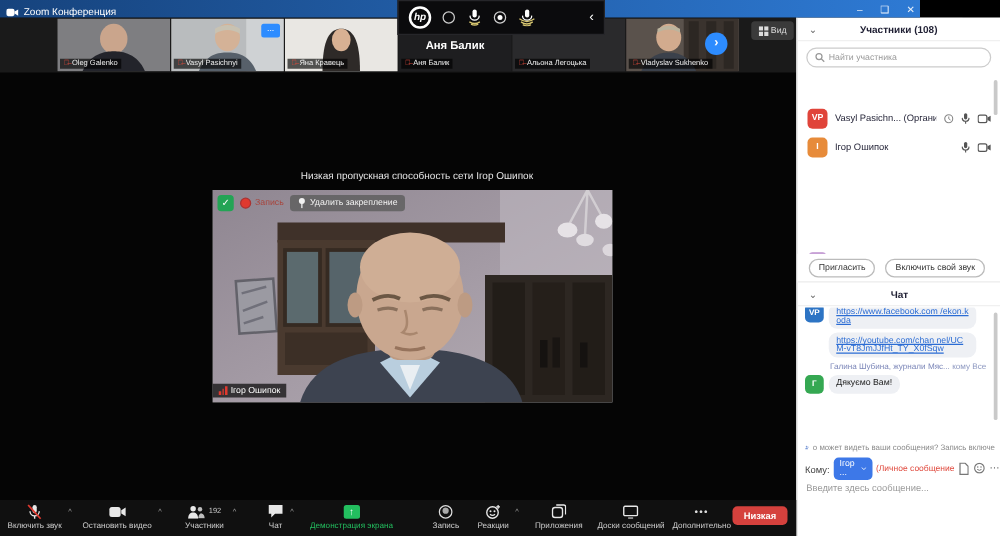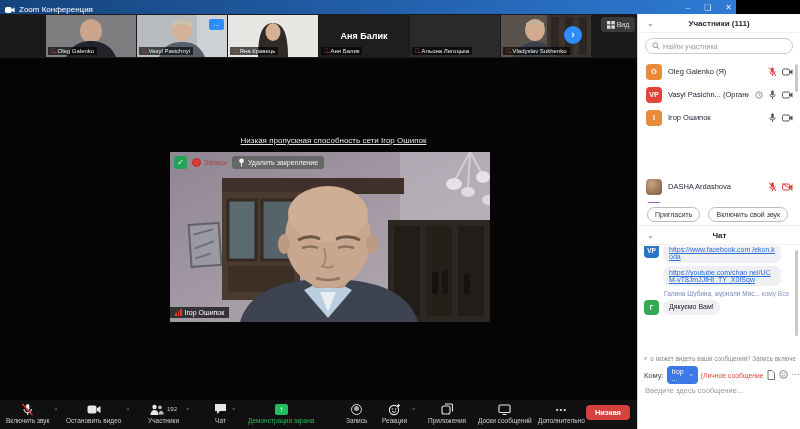--- a/index.html
+++ b/index.html
@@ -33,21 +33,21 @@
   .hp-popup { position:absolute; left:318px; top:0; width:166px; height:28px; background:#0b0b0d;
     border:1px solid #26262a; z-index:60; display:flex; align-items:center; gap:9px; padding:0 8px; }
   .hp-logo { width:18px; height:18px; border-radius:50%; border:2px solid #fff; color:#fff;
     font-size:8px; font-style:italic; font-weight:bold; text-align:center; line-height:14px; }
   .ring { width:10px; height:10px; border:1.5px solid #cfcfcf; border-radius:50%; }
   .ring.dot { position:relative; }
   .ring.dot::after { content:""; position:absolute; left:2px; top:2px; width:4px; height:4px; background:#fff; border-radius:50%; }
   .hp-chev { color:#fff; font-size:11px; margin-left:auto; }
 
   
-  .caption { position:absolute; left:0; width:667px; top:122px; text-align:center; color:#e6e6e6; font-size:8px;text-decoration:underline; }
+  .caption { position:absolute; left:0; width:667px; top:122px; text-align:center; color:#e6e6e6; font-size:8px; }
   .video { position:absolute; left:170px; top:138px; width:320px; height:170px; background:#777; overflow:hidden; }
   .vid-overlay { position:absolute; left:4px; top:4px; display:flex; align-items:center; gap:5px; z-index:5; }
   .shield { width:13px; height:13px; background:#23a455; border-radius:3px; color:#fff; font-size:8px; text-align:center; line-height:13px; }
   .rec { display:flex; align-items:center; gap:3px; }
   .rec-dot { width:9px; height:9px; border-radius:50%; background:#e0392f; border:1.5px solid #a33; }
   .rec-label { color:#a8443c; font-size:7px; }
   .unpin-pill { background:rgba(95,95,95,.85); border-radius:3px; color:#f2f2f2; font-size:7px;
     padding:2px 6px; display:flex; align-items:center; gap:3px; }
   .nametag { position:absolute; left:0; bottom:4px; background:rgba(10,10,10,.72); color:#fff; font-size:7px;
     padding:2px 5px; display:flex; align-items:center; gap:3px; z-index:5; }
@@ -397,54 +397,54 @@
             <span class="more-ic">•••</span>
           </span>
         <span class="lb">Дополнительно</span>
       </div>
 
       <button class="leave-btn">Низкая</button>
     </div>
 
   </div>
 
+  <div class="hp-popup">
+    <span class="hp-logo">hp</span>
+    <span class="ring"></span>
+    <svg width="13" height="14" viewBox="0 0 13 14">
+      <rect x="5" y="0.5" width="3.4" height="6.5" rx="1.7" fill="#fff"></rect>
+      <path d="M3 5.5 a3.7 3.7 0 0 0 7.4 0" stroke="#fff" stroke-width="1" fill="none"></path>
+      <path d="M2.5 10.5 q4.2 2.6 8.4 0 M3.8 12.3 q2.9 1.7 5.8 0" stroke="#d8c770" stroke-width="1" fill="none"></path>
+    </svg>
+    <span class="ring dot"></span>
+    <svg width="15" height="14" viewBox="0 0 15 14">
+      <rect x="6" y="0.5" width="3.4" height="6.5" rx="1.7" fill="#fff"></rect>
+      <path d="M4 5.5 a3.7 3.7 0 0 0 7.4 0" stroke="#fff" stroke-width="1" fill="none"></path>
+      <path d="M1.5 8 q6 4.5 12 0 M2.8 10.5 q4.7 3.4 9.4 0 M4.2 12.8 q3.3 2 6.6 0" stroke="#d8c770" stroke-width="1" fill="none"></path>
+    </svg>
+    <span class="hp-chev">‹</span>
+  </div>
 
   <div class="panel">
 
     <div class="sec-head">
       <span class="chev">⌄</span>
-      <span>Участники (111)</span>
+      <span>Участники (108)</span>
     </div>
 
     <div class="search" title="Найти участника">
       <svg width="8" height="8" viewBox="0 0 8 8">
         <circle cx="3.2" cy="3.2" r="2.4" fill="none" stroke="#999" stroke-width="1"></circle>
         <line x1="5" y1="5" x2="7.4" y2="7.4" stroke="#999" stroke-width="1"></line>
       </svg>
       <span>Найти участника</span>
     </div>
 
     <div class="plist">
 
-      <div class="prow" style="top:0;">
-        <span class="avatar" style="background:#e78b3a;">O</span>
-        <span class="pname">Oleg Galenko (Я)</span>
-        <span class="picons">
-          <svg width="9" height="10" viewBox="0 0 9 10">
-              <rect x="3.2" y="0.5" width="2.6" height="5" rx="1.3" fill="#e0392f"></rect>
-              <path d="M1.8 4.3 a2.7 2.7 0 0 0 5.4 0" stroke="#e0392f" stroke-width=".9" fill="none"></path>
-              <line x1="4.5" y1="7" x2="4.5" y2="9" stroke="#e0392f" stroke-width=".9"></line>
-              <line x1="1" y1="0.5" x2="8" y2="9" stroke="#e0392f" stroke-width="1"></line>
-            </svg>
-          <svg width="11" height="8" viewBox="0 0 11 8">
-              <rect x="0.5" y="1" width="7" height="6" rx="1.5" fill="none" stroke="#555" stroke-width="1"></rect>
-              <path d="M8 3 L10.5 1.6 V6.4 L8 5 Z" fill="#555"></path>
-            </svg>
-        </span>
-      </div>
 
       <div class="prow" style="top:23px;">
         <span class="avatar" style="background:#e0443a;">VP</span>
         <span class="pname">Vasyl Pasichn... (Организатор)</span>
         <span class="picons">
           <svg width="8" height="8" viewBox="0 0 8 8">
               <circle cx="4" cy="4" r="3.2" fill="none" stroke="#888" stroke-width=".9"></circle>
               <path d="M4 2.2 V4 L5.4 5" stroke="#888" stroke-width=".8" fill="none"></path>
             </svg>
           <svg width="9" height="10" viewBox="0 0 9 10">
@@ -470,37 +470,20 @@
             </svg>
           <svg width="11" height="8" viewBox="0 0 11 8">
               <rect x="0.5" y="1" width="7" height="6" rx="1.5" fill="none" stroke="#555" stroke-width="1"></rect>
               <path d="M8 3 L10.5 1.6 V6.4 L8 5 Z" fill="#555"></path>
             </svg>
         </span>
       </div>
 
 
 
-      <div class="prow" style="top:115px;">
-        <span class="avatar" style="background:radial-gradient(circle at 35% 30%,#caa27e,#7a5a42);"></span>
-        <span class="pname">DASHA Ardashova</span>
-        <span class="picons">
-          <svg width="9" height="10" viewBox="0 0 9 10">
-              <rect x="3.2" y="0.5" width="2.6" height="5" rx="1.3" fill="#e0392f"></rect>
-              <path d="M1.8 4.3 a2.7 2.7 0 0 0 5.4 0" stroke="#e0392f" stroke-width=".9" fill="none"></path>
-              <line x1="4.5" y1="7" x2="4.5" y2="9" stroke="#e0392f" stroke-width=".9"></line>
-              <line x1="1" y1="0.5" x2="8" y2="9" stroke="#e0392f" stroke-width="1"></line>
-            </svg>
-          <svg width="11" height="8" viewBox="0 0 11 8">
-              <rect x="0.5" y="1" width="7" height="6" rx="1.5" fill="none" stroke="#e0392f" stroke-width="1"></rect>
-              <path d="M8 3 L10.5 1.6 V6.4 L8 5 Z" fill="#e0392f"></path>
-              <line x1="0.5" y1="0.5" x2="10.5" y2="7.5" stroke="#e0392f" stroke-width="1"></line>
-            </svg>
-        </span>
-      </div>
 
       <div class="prow" style="top:138px;">
         <span class="avatar" style="background:#9b59b6;"></span>
       </div>
     </div>
 
     <div class="vscroll" style="top:50px; height:28px;"></div>
 
     <div class="pbtns">
       <button class="pill-btn">Пригласить</button>

